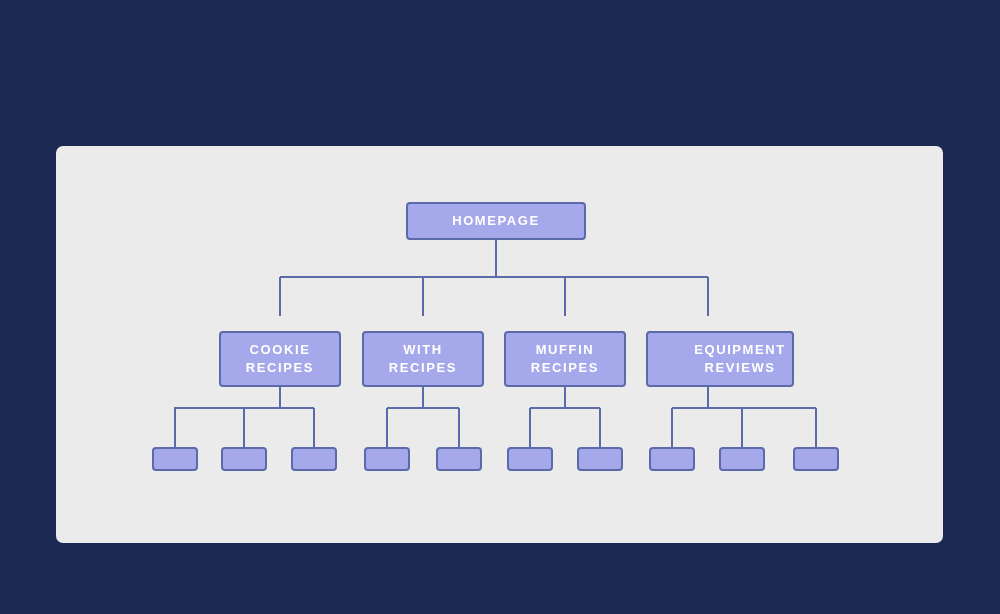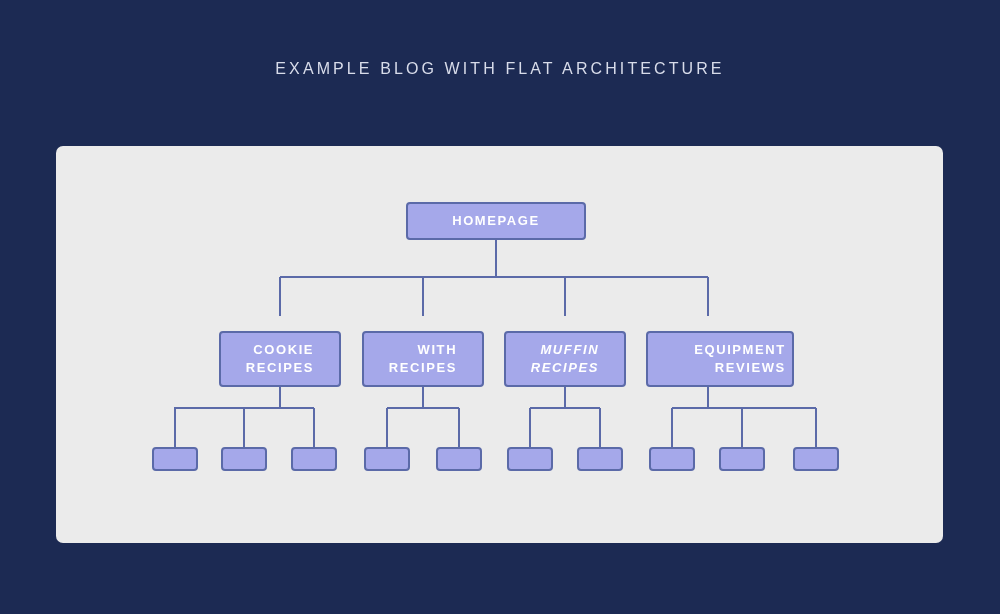--- a/index.html
+++ b/index.html
@@ -54,21 +54,21 @@
   
   .node {
     position: absolute;
     box-sizing: border-box;
     background: #a5a8ea;
     border: 2px solid #5b6aa8;
     border-radius: 4px;
     display: flex;
     align-items: center;
     justify-content: center;
-    text-align: right;
+    text-align: center;
     color: #ffffff;
     font-weight: bold;
     letter-spacing: 1.6px;
     line-height: 1.35;
   }
   .node-root {
     font-size: 13px;
   }
   .node-category {
     font-size: 13px;
@@ -81,21 +81,20 @@
     display: block;
     padding: 0 6px;
     white-space: pre-line;
   }
 </style>
 </head>
 <body>
 
 <div id="canvas">
 
-  <div id="chart-title">EXAMPLE BLOG WITH FLAT ARCHITECTURE</div>
 
   <div id="diagram-panel"></div>
 
   <svg id="connector-layer" viewBox="0 0 1000 614" xmlns="http://www.w3.org/2000/svg">
       <line x1="496" y1="240" x2="496" y2="277" stroke="#5b6aa8" stroke-width="2.2" shape-rendering="crispEdges"></line>
       <line x1="280" y1="277" x2="708" y2="277" stroke="#5b6aa8" stroke-width="2.2" shape-rendering="crispEdges"></line>
       <line x1="280" y1="277" x2="280" y2="316" stroke="#5b6aa8" stroke-width="2.2" shape-rendering="crispEdges"></line>
       <line x1="280" y1="372" x2="280" y2="408" stroke="#5b6aa8" stroke-width="2.2" shape-rendering="crispEdges"></line>
       <line x1="174" y1="408" x2="314" y2="408" stroke="#5b6aa8" stroke-width="2.2" shape-rendering="crispEdges"></line>
       <line x1="175" y1="408" x2="175" y2="447" stroke="#5b6aa8" stroke-width="2.2" shape-rendering="crispEdges"></line>
@@ -139,21 +138,21 @@
       <div class="node node-category" style="left: 362px; top: 316px; width: 122px; height: 56px;">
         <span class="node-label">WITH
 RECIPES</span>
       </div>
       <div class="node node-leaf" style="left: 364px; top: 447px; width: 46px; height: 24px;">
         <span class="node-label"></span>
       </div>
       <div class="node node-leaf" style="left: 436px; top: 447px; width: 46px; height: 24px;">
         <span class="node-label"></span>
       </div>
-      <div class="node node-category" style="left: 504px; top: 316px; width: 122px; height: 56px; font-style: italic;">
+      <div class="node node-category" style="left: 504px; top: 316px; width: 122px; height: 56px;">
         <span class="node-label">MUFFIN
 RECIPES</span>
       </div>
       <div class="node node-leaf" style="left: 507px; top: 447px; width: 46px; height: 24px;">
         <span class="node-label"></span>
       </div>
       <div class="node node-leaf" style="left: 577px; top: 447px; width: 46px; height: 24px;">
         <span class="node-label"></span>
       </div>
       <div class="node node-category" style="left: 646px; top: 316px; width: 148px; height: 56px; padding-left: 40px;">

